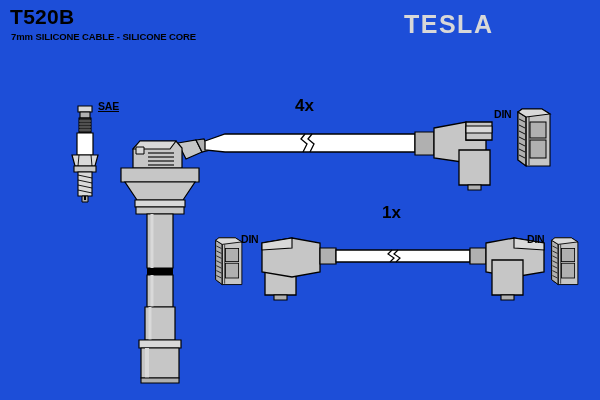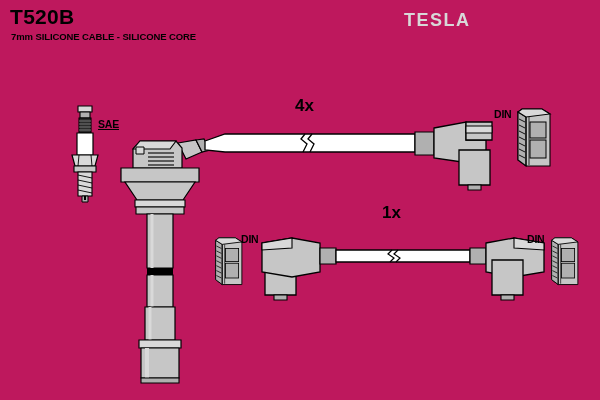--- a/index.html
+++ b/index.html
@@ -4,21 +4,21 @@
 <style>
   html, body {
     margin: 0;
     padding: 0;
     background: #ffffff;
   }
   #page {
     position: relative;
     width: 600px;
     height: 400px;
-    background: #be185d;
+    background: #1d4ed8;
     overflow: hidden;
     font-family: "Liberation Sans", sans-serif;
   }
   #diagram-svg {
     position: absolute;
     left: 0;
     top: 0;
     width: 600px;
     height: 400px;
   }
@@ -37,37 +37,37 @@
   #part-description {
     left: 11px;
     top: 31px;
     font-size: 9.5px;
     font-weight: bold;
     letter-spacing: -0.1px;
   }
   #brand-logo {
     left: 404px;
     top: 10px;
-    font-size: 18px;
+    font-size: 25px;
     font-weight: bold;
     color: #d8d8d8;
     letter-spacing: 1.5px;
   }
   .qty-label {
     font-size: 17px;
     font-weight: bold;
   }
   #qty-4x { left: 295px; top: 96px; }
   #qty-1x { left: 382px; top: 203px; }
   .term-label {
     font-size: 10.5px;
     font-weight: bold;
     letter-spacing: -0.2px;
   }
-  #label-sae { left: 98px; top: 118px; text-decoration: underline; }
+  #label-sae { left: 98px; top: 100px; text-decoration: underline; }
   #label-din-top { left: 494px; top: 108px; }
   #label-din-bl { left: 241px; top: 233px; }
   #label-din-br { left: 527px; top: 233px; }
 </style>
 </head>
 <body>
 
 <div id="page">
 
   <svg id="diagram-svg" viewBox="0 0 600 400">

